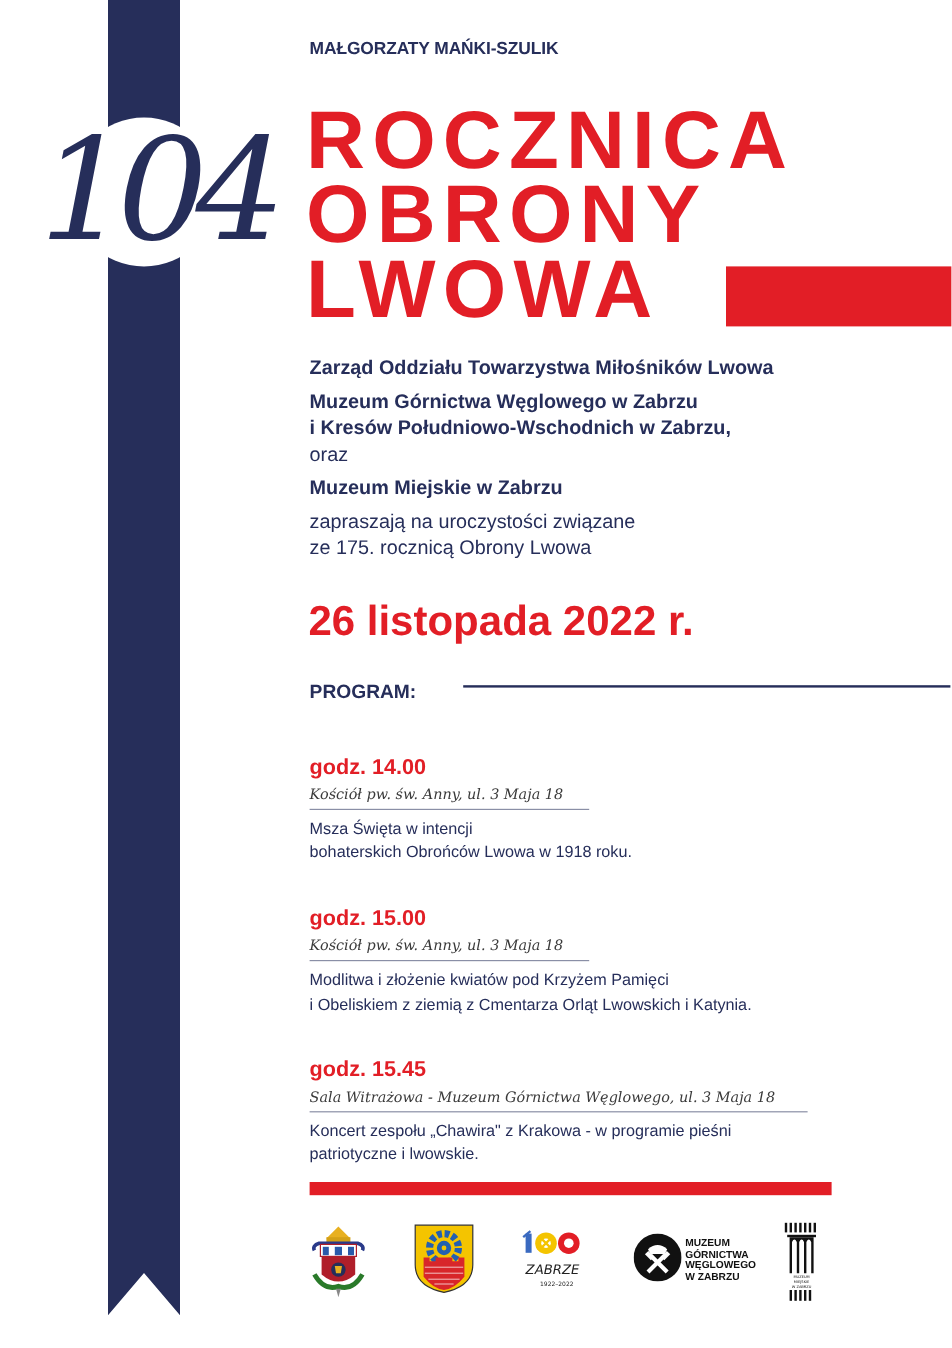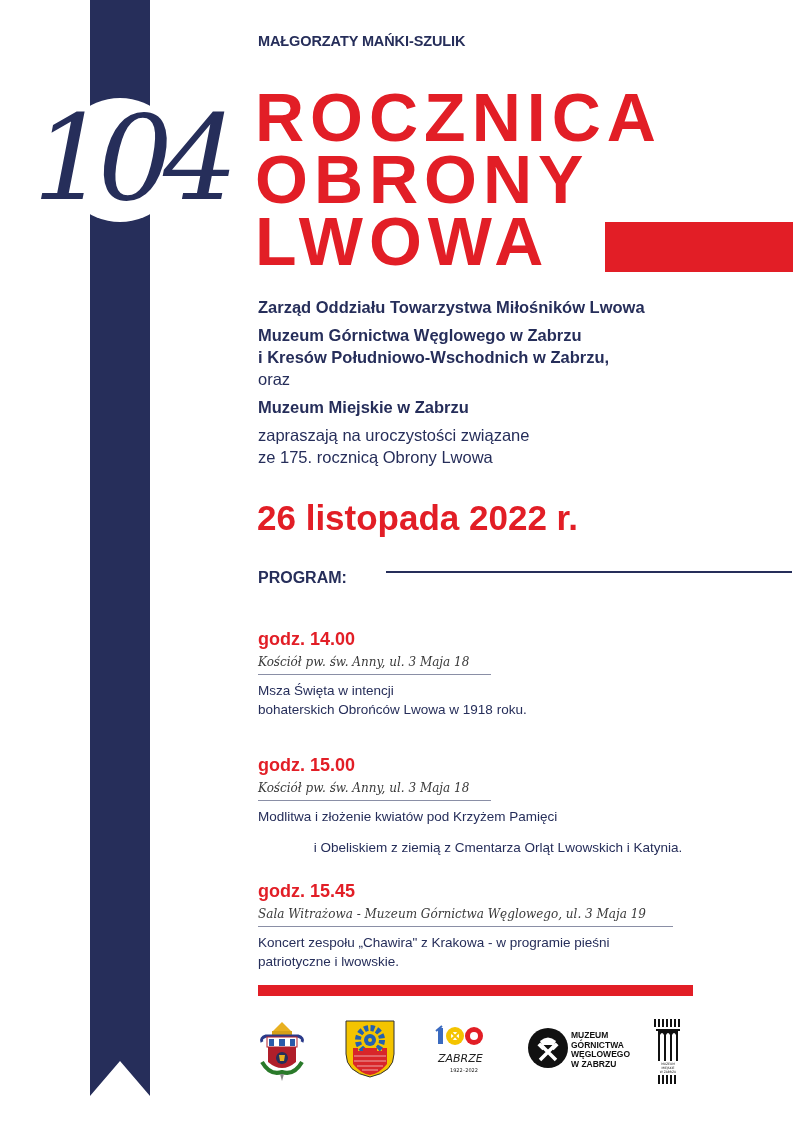--- a/index.html
+++ b/index.html
@@ -228,26 +228,26 @@
   <div class="divider" style="width:233px;"></div>
   <div class="desc">Msza Święta w intencji</div>
   <div class="desc" style="margin-top:0;">bohaterskich Obrońców Lwowa w 1918 roku.</div>
 </div>
 
 <div class="item" style="top:727px;">
   <div class="time">godz. 15.00</div>
   <div class="place">Kościół pw. św. Anny, ul. 3 Maja 18</div>
   <div class="divider" style="width:233px;"></div>
   <div class="desc">Modlitwa i złożenie kwiatów pod Krzyżem Pamięci</div>
-  <div class="desc" style="margin-top:12px;text-align:center;">i Obeliskiem z ziemią z Cmentarza Orląt Lwowskich i Katynia.</div>
+  <div class="desc" style="margin-top:2px;">i Obeliskiem z ziemią z Cmentarza Orląt Lwowskich i Katynia.</div>
 </div>
 
 <div class="item" style="top:853px;">
   <div class="time">godz. 15.45</div>
-  <div class="place">Sala Witrażowa - Muzeum Górnictwa Węglowego, ul. 3 Maja 19</div>
+  <div class="place">Sala Witrażowa - Muzeum Górnictwa Węglowego, ul. 3 Maja 18</div>
   <div class="divider" style="width:415px;"></div>
   <div class="desc">Koncert zespołu „Chawira" z Krakowa - w programie pieśni</div>
   <div class="desc" style="margin-top:0;">patriotyczne i lwowskie.</div>
 </div>
 
 <div class="bottom-bar"></div>
 
 <div class="logo" style="left:258px; top:1020px;">
   <svg width="48" height="62" viewBox="0 0 48 62">
     <path d="M14 12 L24 2 L34 12 Z" fill="#e8b020"></path>

